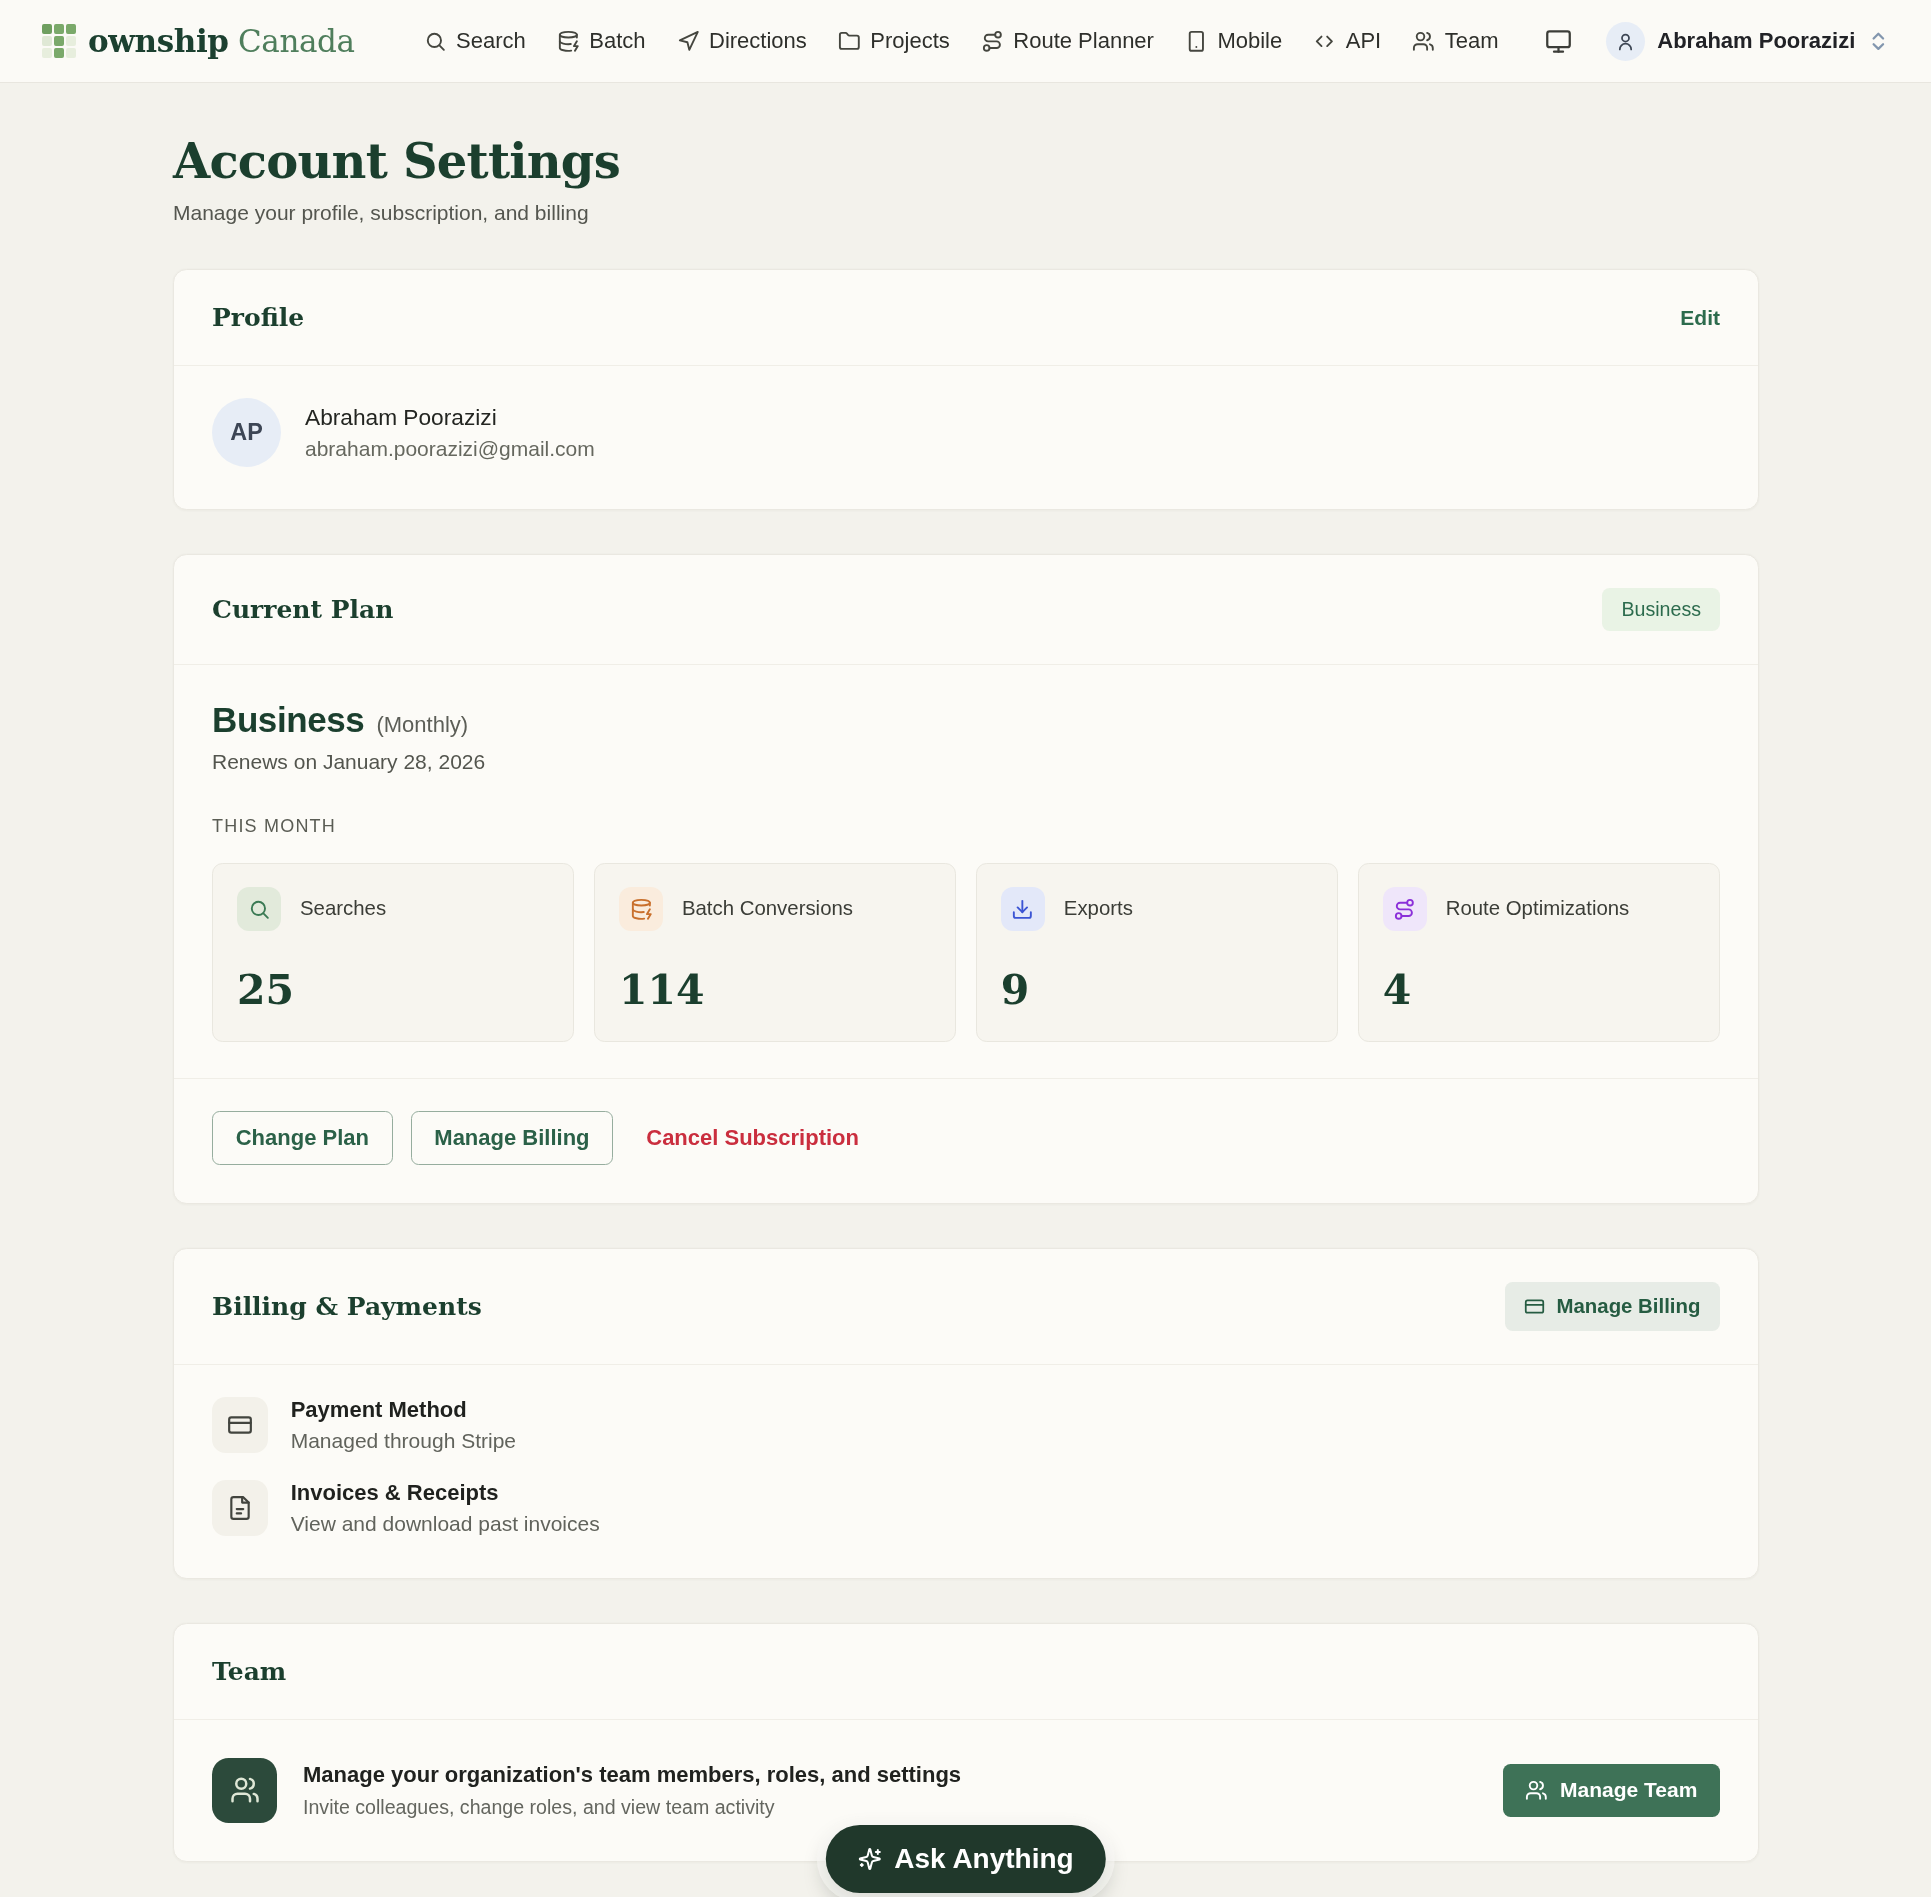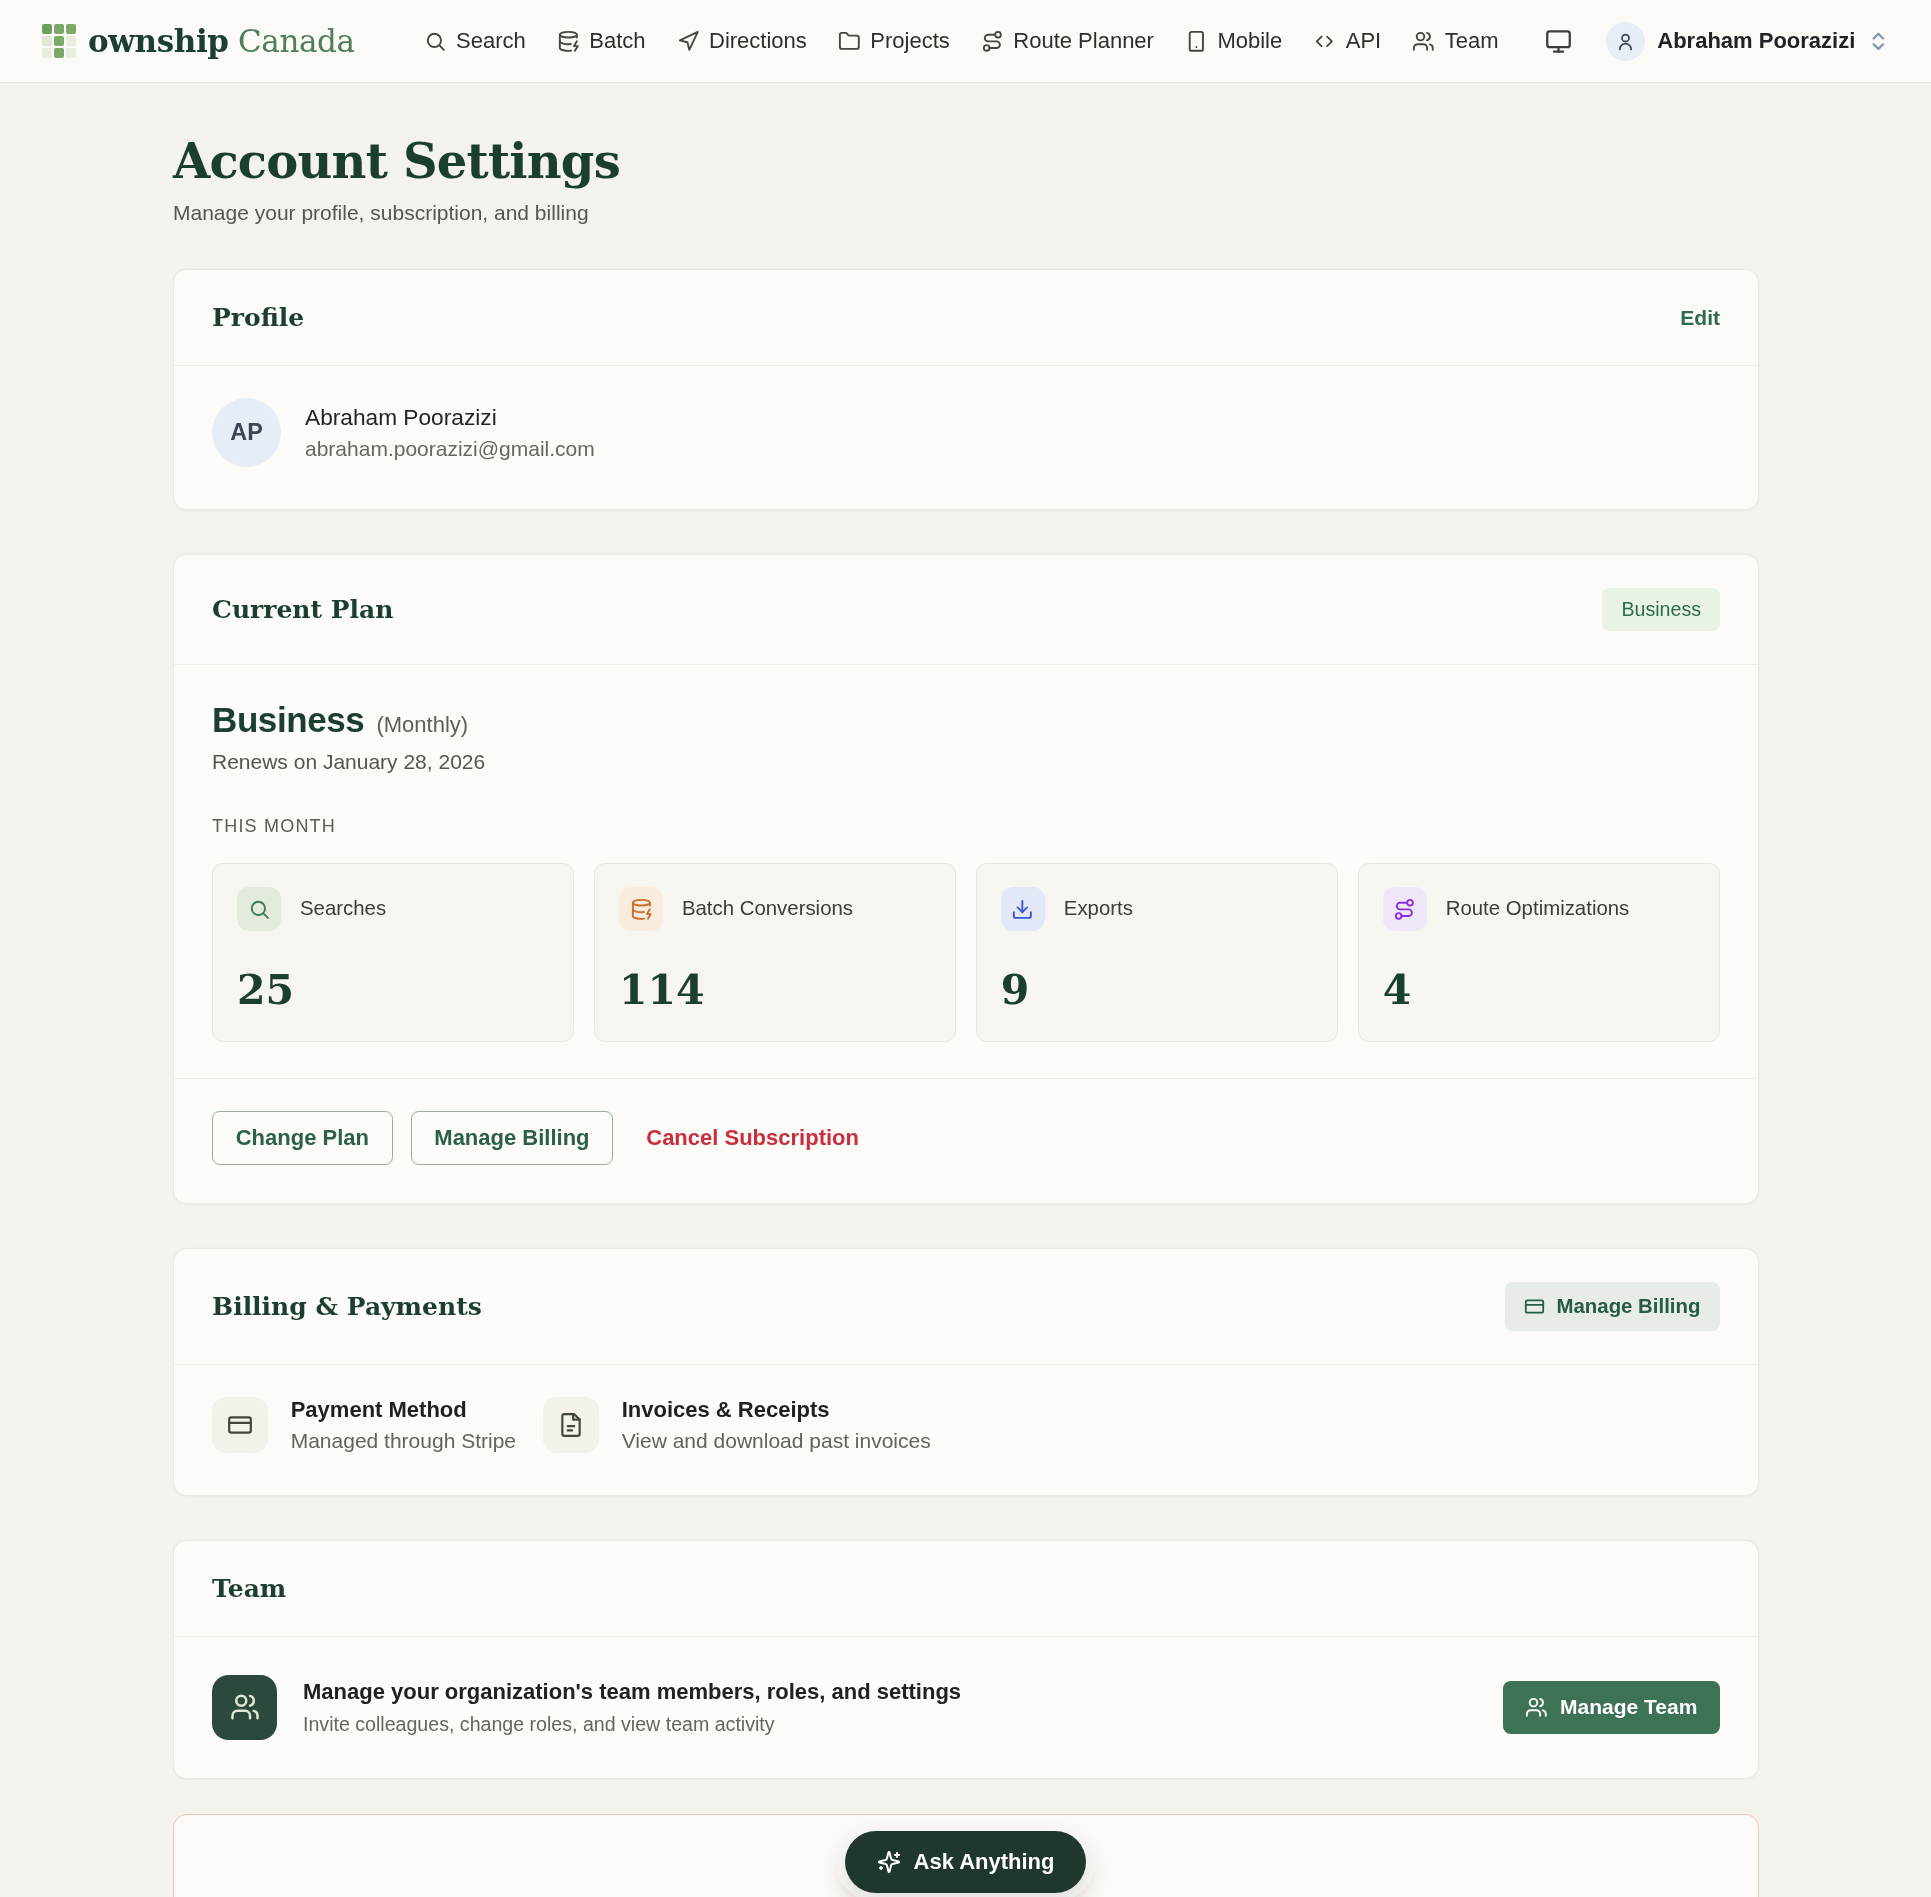--- a/index.html
+++ b/index.html
@@ -111,21 +111,21 @@
     font-family:inherit; cursor:pointer;
   }
   .link-danger { margin-left:15px; background:none; border:none; color:#ca2e3e; font-size:22px; font-weight:600; font-family:inherit; cursor:pointer; }
 
   
   .btn-soft {
     display:flex; align-items:center; gap:11.3px;
     background:#e7ece6; border:none; border-radius:7.6px; cursor:pointer;
     color:#265c42; font-size:20.4px; font-weight:600; padding:13px 19.6px; font-family:inherit;
   }
-  .billing-body { padding:32px 38px 42px; display:flex; flex-direction:row; gap:27px; }
+  .billing-body { padding:32px 38px 42px; display:flex; flex-direction:column; gap:27px; }
   .b-row { display:flex; align-items:center; gap:22.7px; cursor:pointer; }
   .tile-gray { width:56px; height:56px; border-radius:13.6px; background:#f3f1ea; color:#42443e;
     display:flex; align-items:center; justify-content:center; }
   .b-title { font-size:22px; font-weight:600; color:#1f211e; }
   .b-sub { margin-top:5.3px; font-size:21px; color:#61635c; }
 
   
   .team-body { display:flex; align-items:center; justify-content:space-between; padding:38px; }
   .team-left { display:flex; align-items:center; gap:26px; }
   .tile-dark { width:65px; height:65px; border-radius:16.6px; background:#2c4a3b; color:#dfe7d6;
@@ -142,21 +142,21 @@
   .danger-card {
     margin-top:35px; background:#fdf9f6; border:1.5px solid #f3c4bd;
     border-radius:13.6px; padding:36px 38px 91px;
   }
 
   
   .ask-pill {
     position:fixed; left:50%; bottom:4.5px; transform:translateX(-50%);
     display:flex; align-items:center; gap:13px;
     background:#20382b; color:#fff; border:none; cursor:pointer;
-    border-radius:754px; padding:18px 32px; font-size:22px; font-weight:600; font-family:inherit;
+    border-radius:754px; padding:18px 32px; font-size:28px; font-weight:600; font-family:inherit;
     box-shadow:0 0 0 9px rgba(248,248,244,.55), 0 10.6px 22.7px rgba(20,30,24,.25);
   }
 </style>
 </head>
 <body>
 
 <header class="nav">
   <div class="nav-left">
     <a class="brand">
       <span class="brand-grid">

